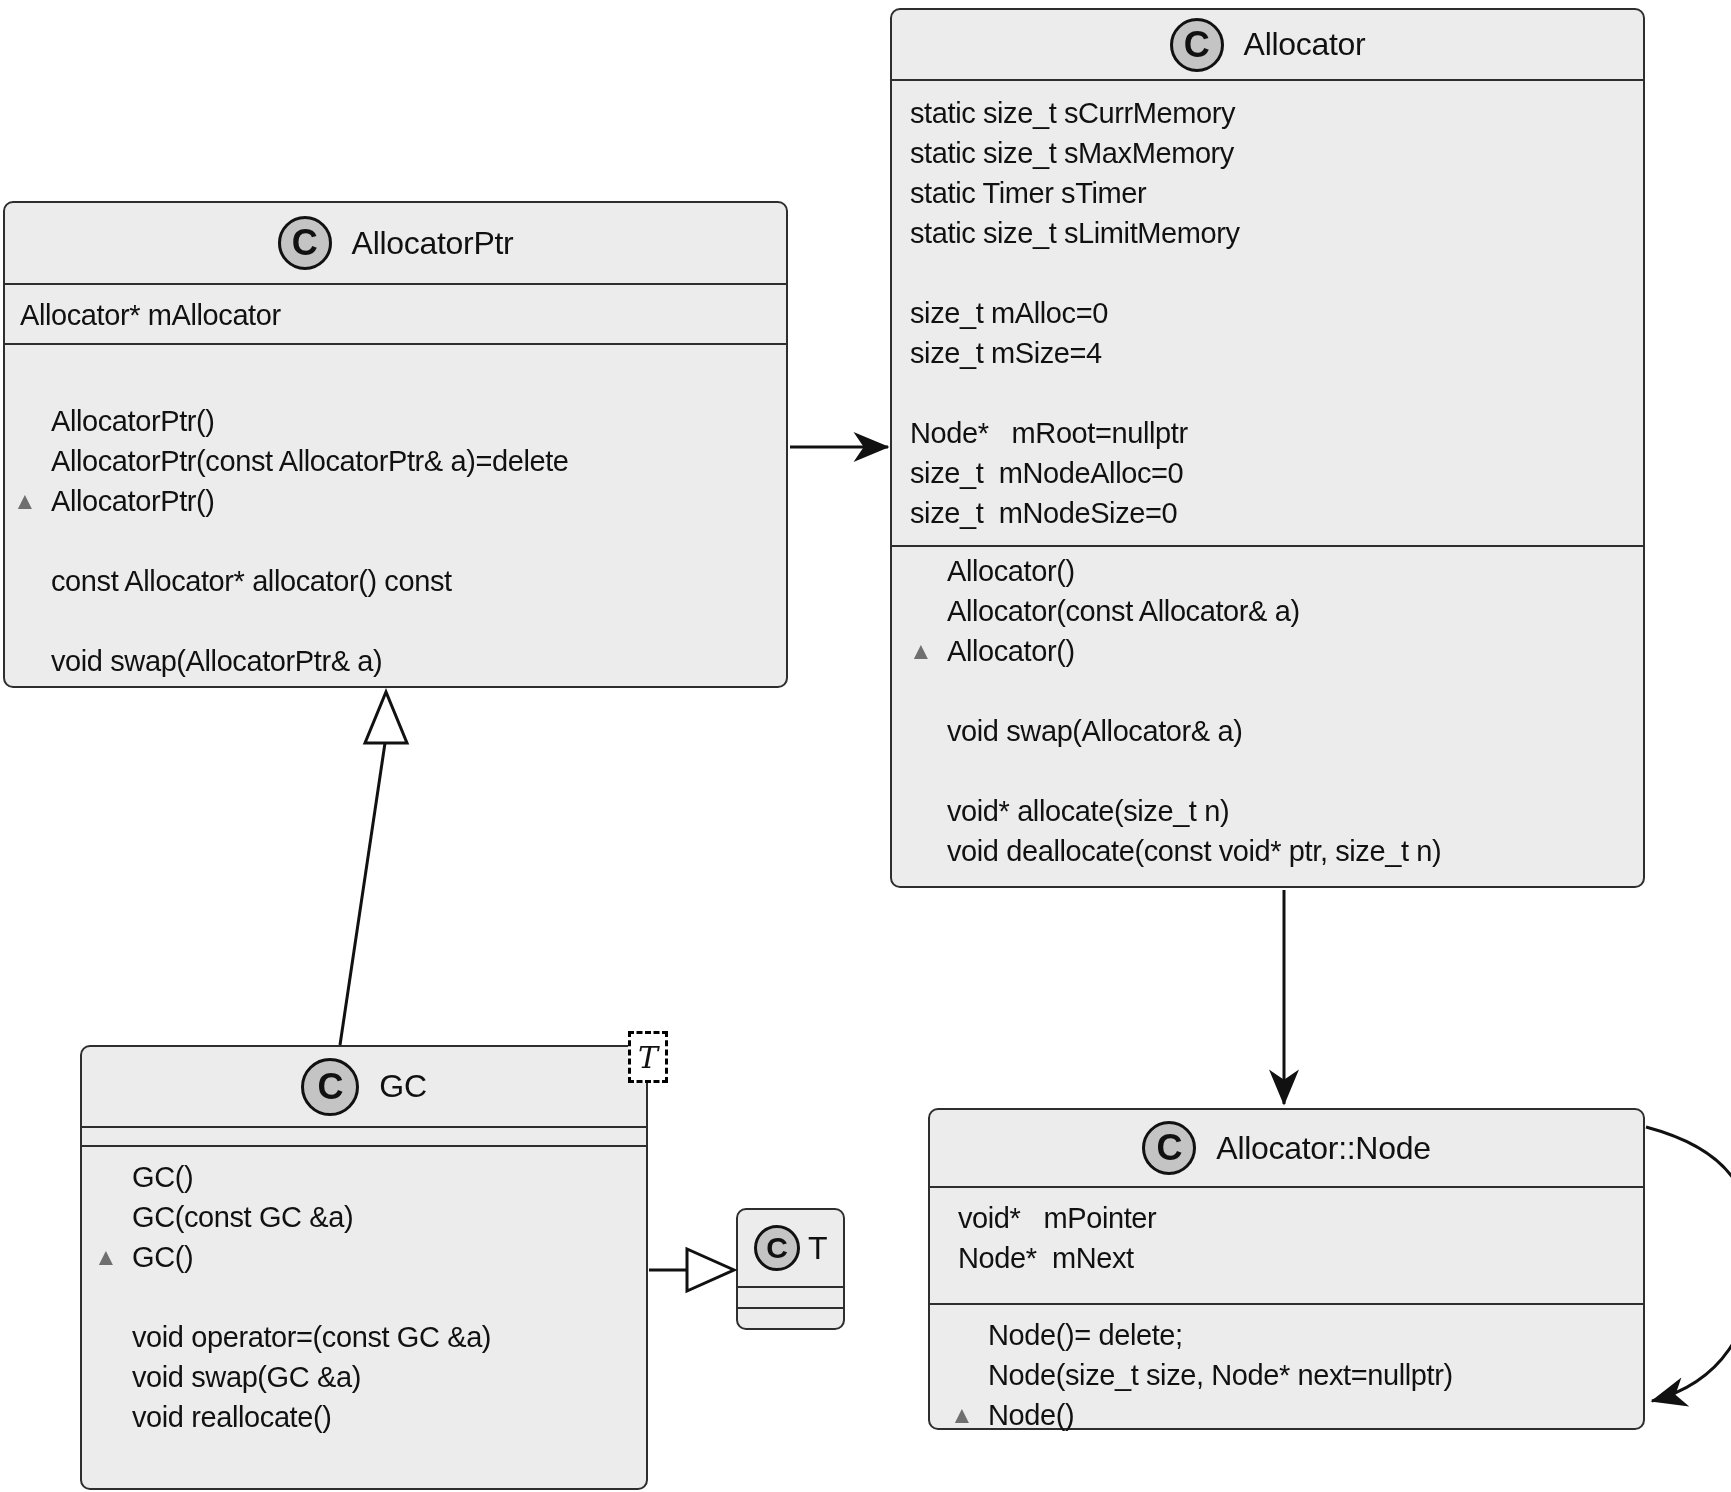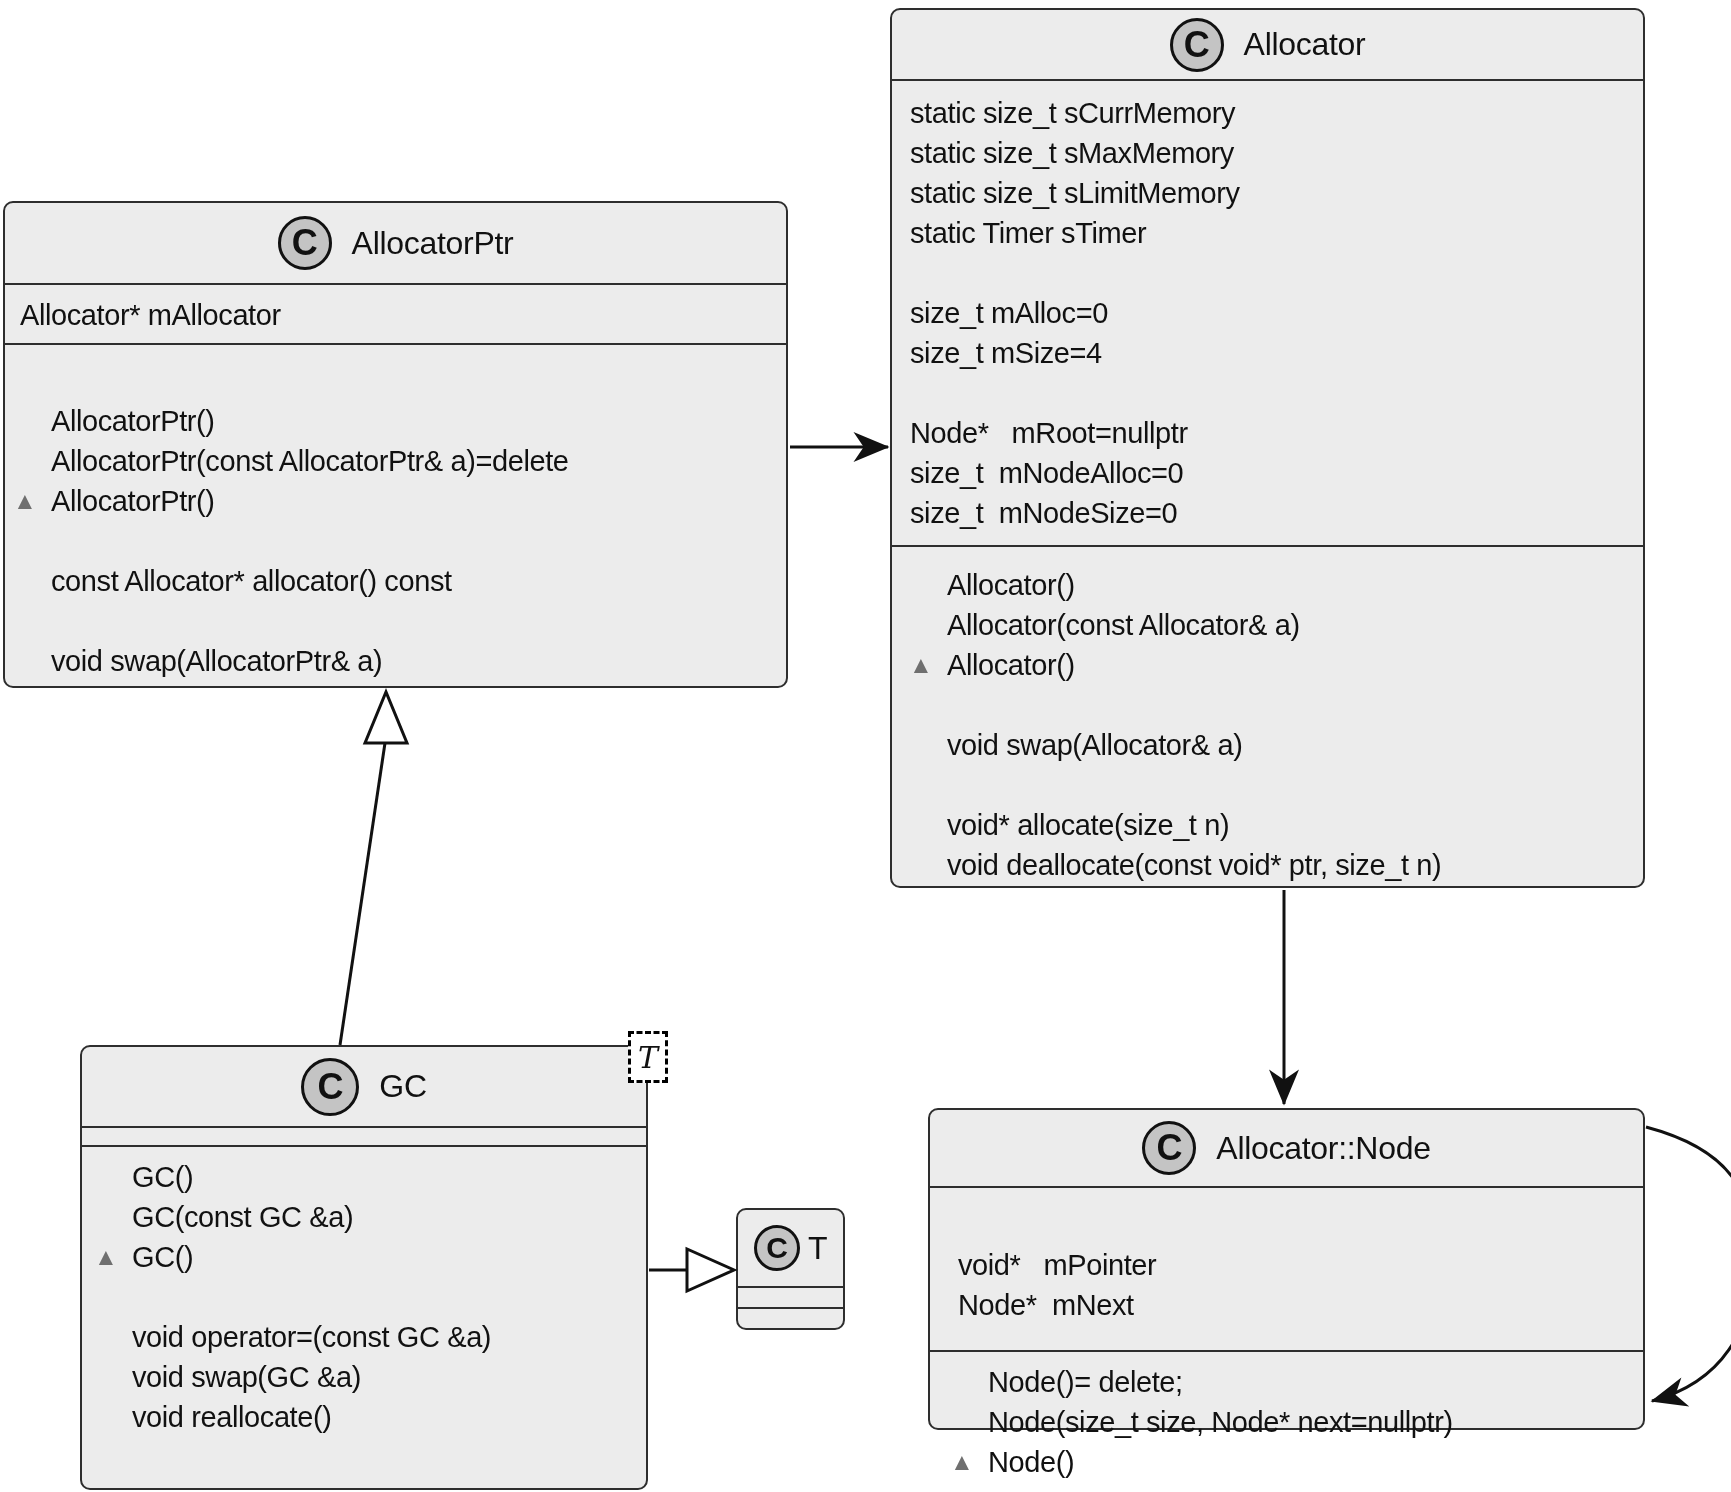--- a/index.html
+++ b/index.html
@@ -21,36 +21,36 @@
        font-weight:bold;font-size:36px;flex:0 0 auto;box-sizing:border-box;}
 
   #cls-allocatorptr{left:3px;top:201px;width:785px;height:487px;}
   #cls-allocatorptr .cls-title{height:80px;}
   #cls-allocatorptr .cls-attrs{height:60px;padding-top:10px;padding-left:15px;}
   #cls-allocatorptr .cls-methods{padding-top:14px;padding-left:46px;margin-top:42px;}
 
   #cls-allocator{left:890px;top:8px;width:755px;height:880px;}
   #cls-allocator .cls-title{height:69px;}
   #cls-allocator .cls-attrs{height:466px;padding-top:12px;padding-left:18px;}
-  #cls-allocator .cls-methods{padding-top:18px;padding-left:55px;}
+  #cls-allocator .cls-methods{padding-top:4px;padding-left:55px;}
 
   #cls-gc{left:80px;top:1045px;width:568px;height:445px;}
   #cls-gc .cls-title{height:79px;}
   #cls-gc .cicon{width:58px;height:58px;}
   #cls-gc .cls-attrs{height:19px;}
   #cls-gc .cls-methods{padding-top:10px;padding-left:50px;}
 
   #cls-t{left:736px;top:1208px;width:109px;height:122px;}
   #cls-t .cls-title{height:76px;gap:8px;}
   #cls-t .cicon{width:46px;height:46px;font-size:30px;border-width:3px;}
   #cls-t .cls-attrs{height:21px;}
 
   #cls-node{left:928px;top:1108px;width:717px;height:322px;}
   #cls-node .cls-title{height:76px;}
-  #cls-node .cls-attrs{height:117px;padding-top:10px;padding-left:28px;margin-top:47px;}
+  #cls-node .cls-attrs{height:117px;padding-top:10px;padding-left:28px;}
   #cls-node .cls-methods{padding-top:10px;padding-left:58px;}
 
   .tparam{position:absolute;left:628px;top:1031px;width:40px;height:52px;
        border:3px dashed #000;background:#fff;z-index:3;display:flex;
        align-items:center;justify-content:center;
        font-family:"DejaVu Serif","Liberation Serif",serif;
        font-style:italic;font-size:30px;box-sizing:border-box;}
 
   #rel-layer{position:absolute;left:0;top:0;z-index:2;pointer-events:none;}
 </style>
@@ -77,22 +77,22 @@
 </div>
 
 <div class="cls" id="cls-allocator">
   <div class="cls-title">
     <span class="cicon">C</span>
     <span>Allocator</span>
   </div>
   <div class="cls-attrs">
       <div class="member"><span>static size_t sCurrMemory</span></div>
       <div class="member"><span>static size_t sMaxMemory</span></div>
+      <div class="member"><span>static Timer sTimer</span></div>
       <div class="member"><span>static size_t sLimitMemory</span></div>
-      <div class="member"><span>static Timer sTimer</span></div>
       <div class="member"><span> </span></div>
       <div class="member"><span>size_t mAlloc=0</span></div>
       <div class="member"><span>size_t mSize=4</span></div>
       <div class="member"><span> </span></div>
       <div class="member"><span>Node*   mRoot=nullptr</span></div>
       <div class="member"><span>size_t  mNodeAlloc=0</span></div>
       <div class="member"><span>size_t  mNodeSize=0</span></div>
     </div>
   <div class="cls-methods">
       <div class="member"><span>Allocator()</span></div>

